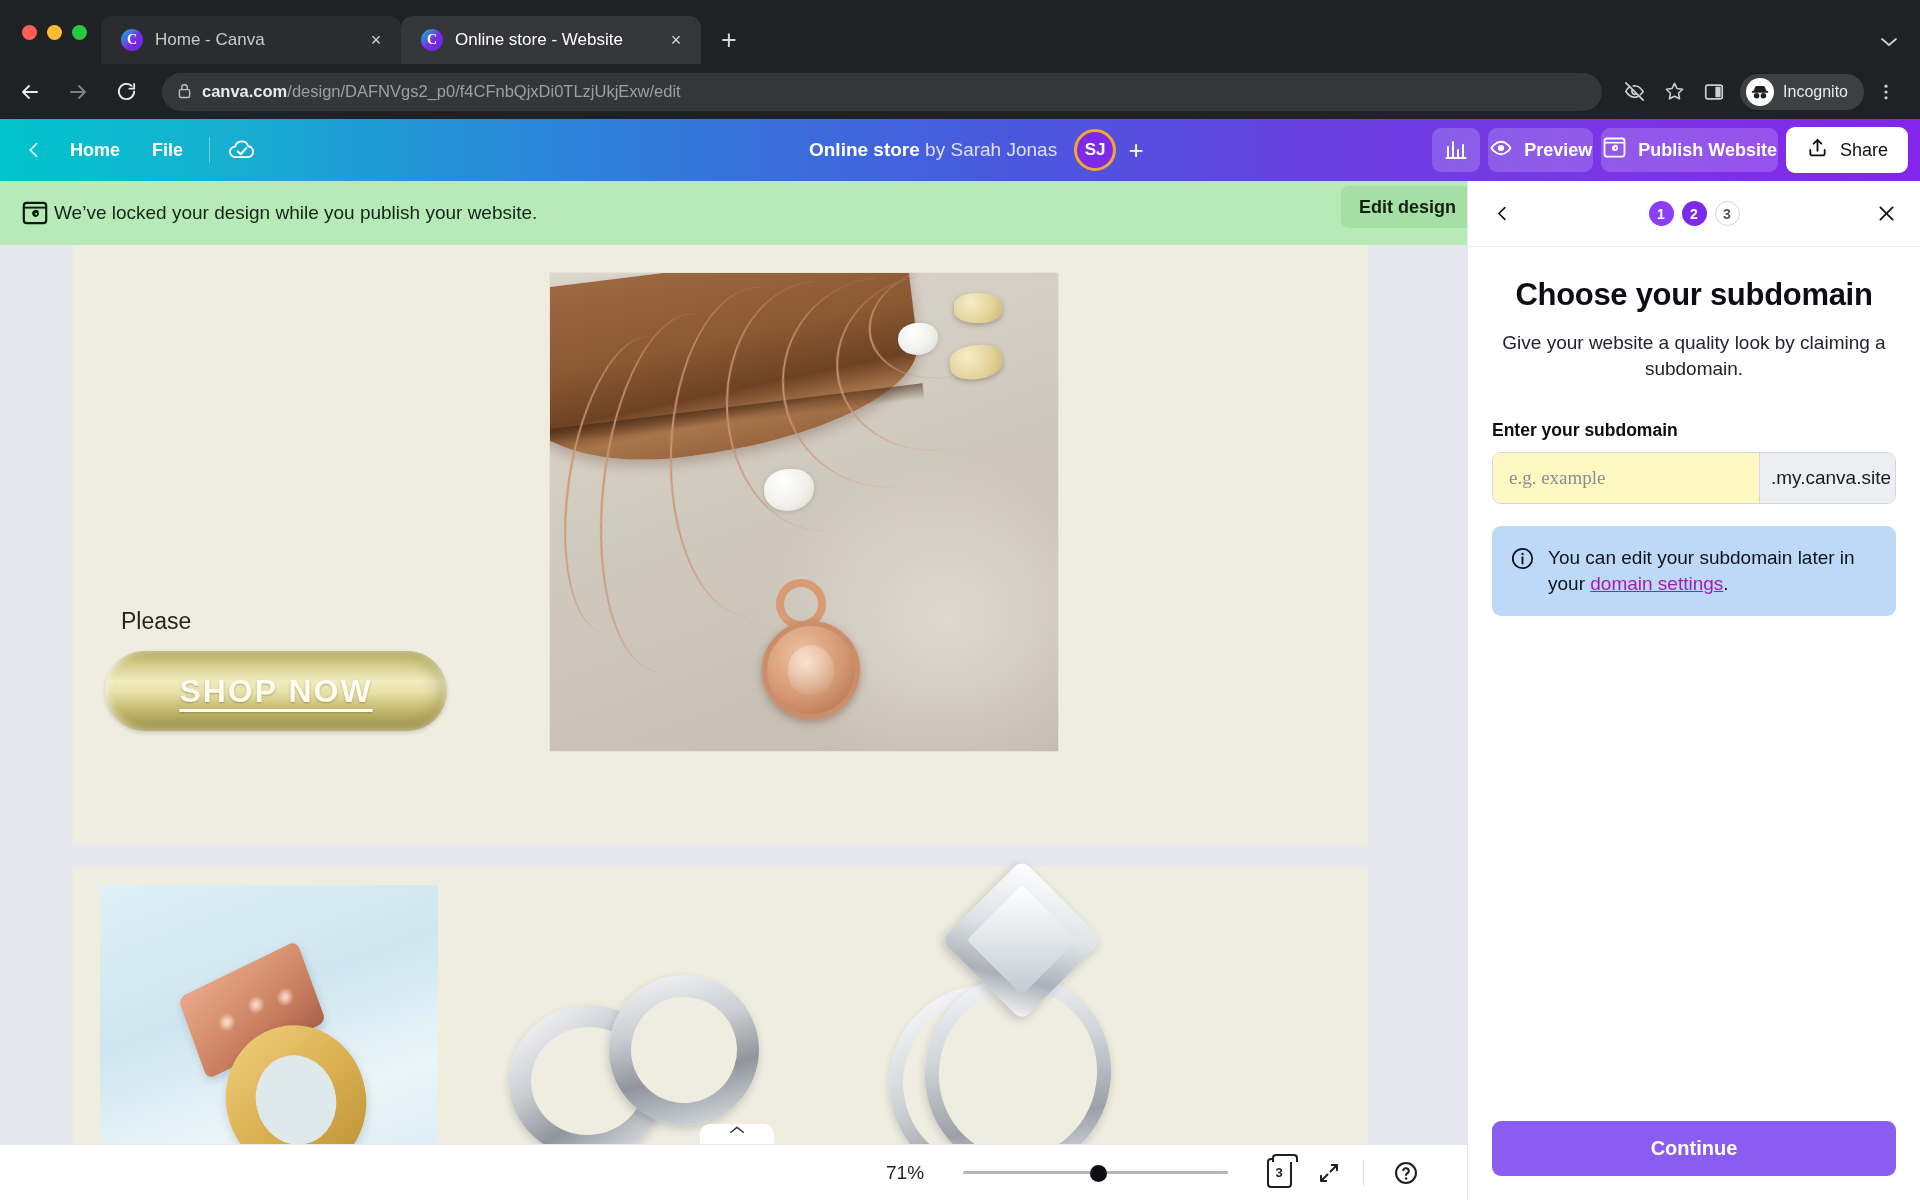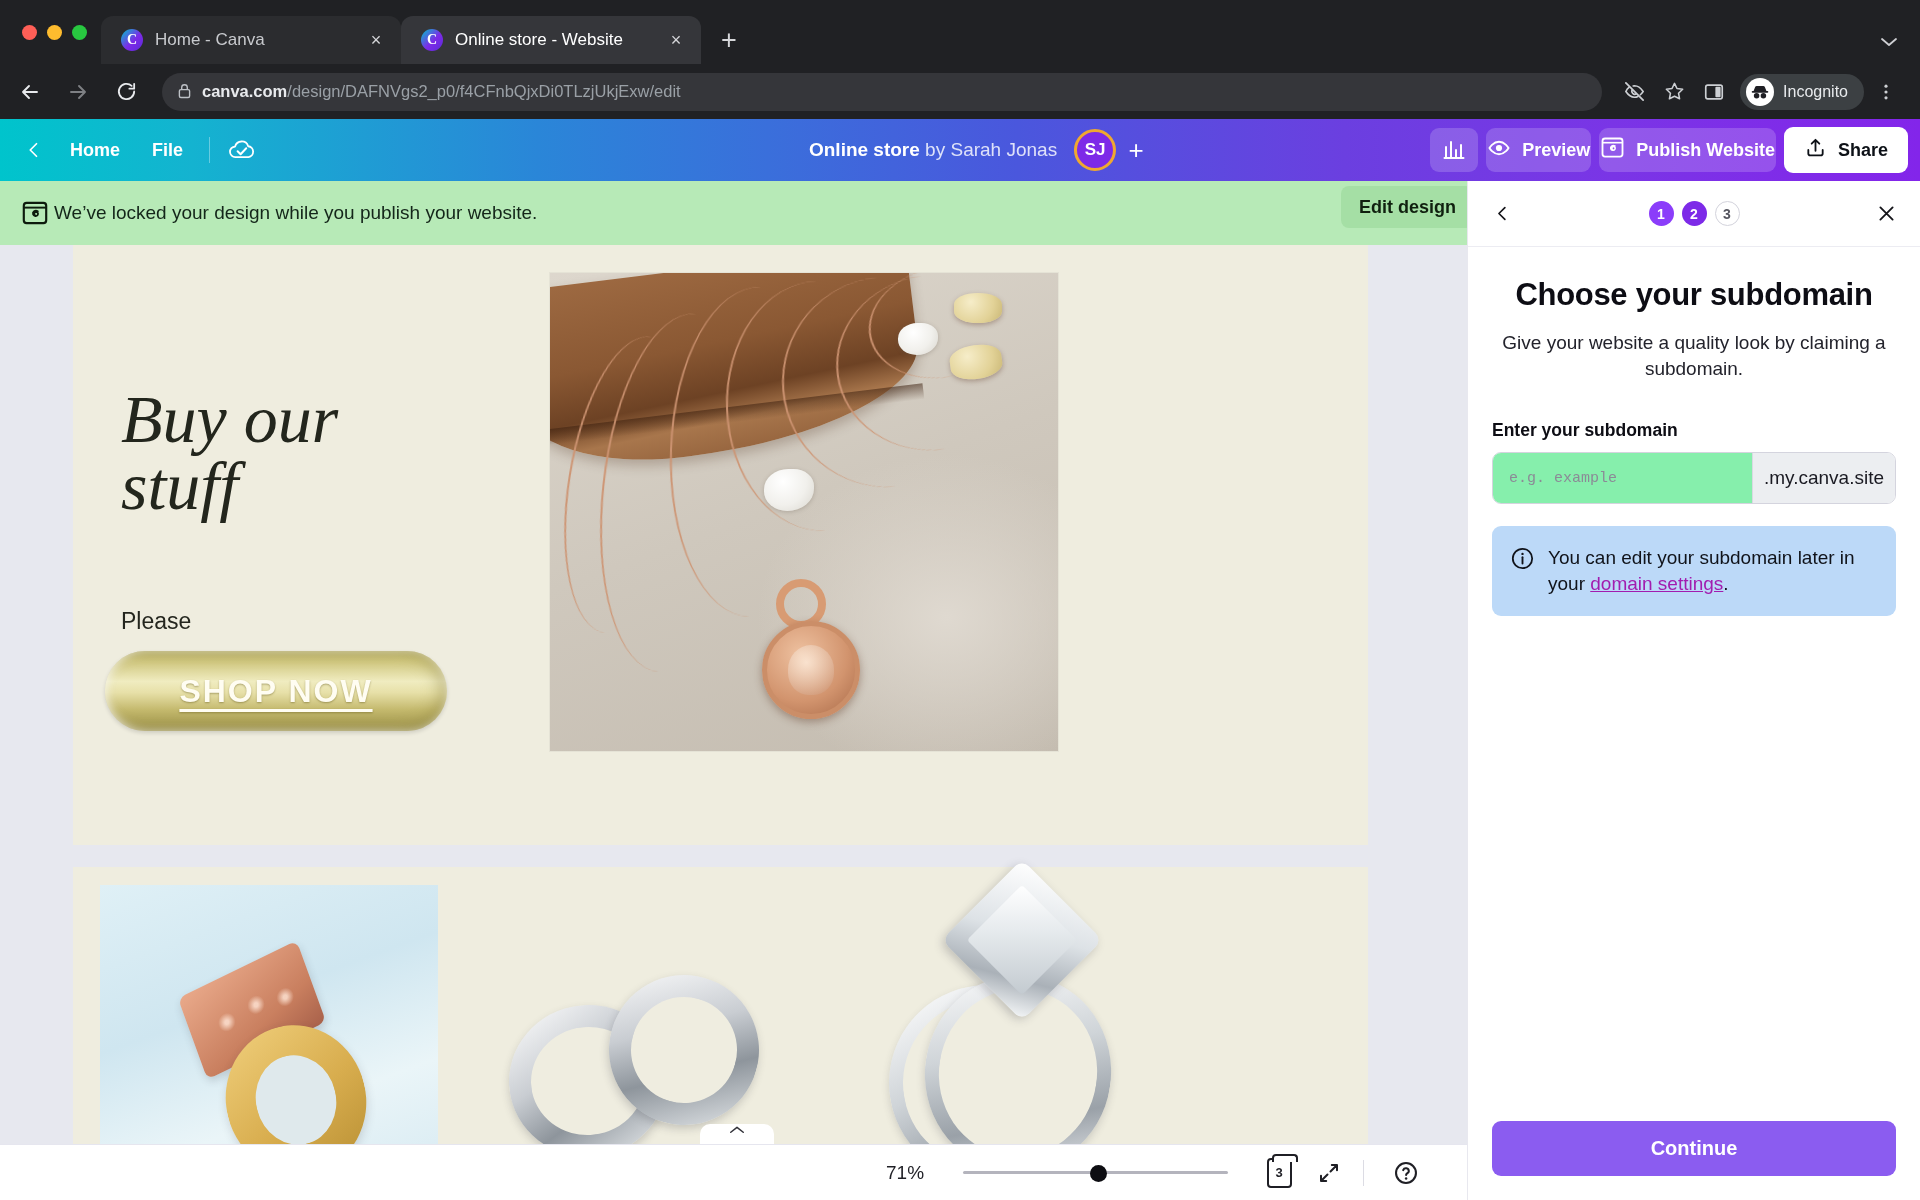--- a/index.html
+++ b/index.html
@@ -170,21 +170,21 @@
     height: 44px; border-radius: 9px;
     display: flex; align-items: center; gap: 11px;
     padding: 0 1px;
     background: rgba(255,255,255,.18);
     color: #fff; font-size: 18px; font-weight: 600;
   }
   .tb-btn.icon-only { width: 48px; padding: 0; justify-content: center; }
   #share-btn {
     background: #fff; color: #0d1117;
     height: 46px; padding: 0 20px;
-    font-weight: 700; border-radius: 9px;
+    font-weight: 400; border-radius: 9px;
   }
 
   
   #lock-banner {
     height: 64px;
     background: #b7eab7;
     display: flex; align-items: center;
     padding-left: 16px;
     position: relative;
   }
@@ -524,23 +524,23 @@
     display: flex; align-items: stretch;
     border: 1px solid #d4d4de;
     border-radius: 9px;
     overflow: hidden;
     background: #fff;
   }
   #subdomain-input {
     flex: 1 1 auto;
     border: none; outline: none;
     padding: 0 16px;
-    font-size: 15px; color: #1a1a22;
-    font-family: Liberation Mono, monospace;
-    background: #86efac;
+    font-size: 19px; color: #1a1a22;
+    font-family: Liberation Serif, serif;
+    background: #fef9c3;
   }
   #subdomain-input::placeholder { color: #8b8b96; }
   #subdomain-suffix {
     display: flex; align-items: center;
     padding: 0 11px;
     background: #eceef1;
     border-left: 1px solid #d9d9e2;
     font-size: 19px; color: #1a1a22;
     white-space: nowrap;
   }
@@ -749,21 +749,20 @@
     <div id="lock-banner-text">We’ve locked your design while you publish your website.</div>
     <div id="edit-design-btn">Edit design</div>
   </div>
 
   <div id="editor-body">
 
     <div id="design-scroll">
 
       <div class="page" id="page-1">
 
-        <div id="hero-heading">Buy our stuff</div>
         <div id="hero-sub">Please</div>
 
         <div id="shop-now-btn">
           <span id="shop-now-label">SHOP NOW</span>
         </div>
 
         <div id="hero-photo">
           <div class="wood-board"></div>
 
           <div class="chain" style="left:18px;  top:62px;  width:120px; height:300px; transform:rotate(9deg);"></div>

